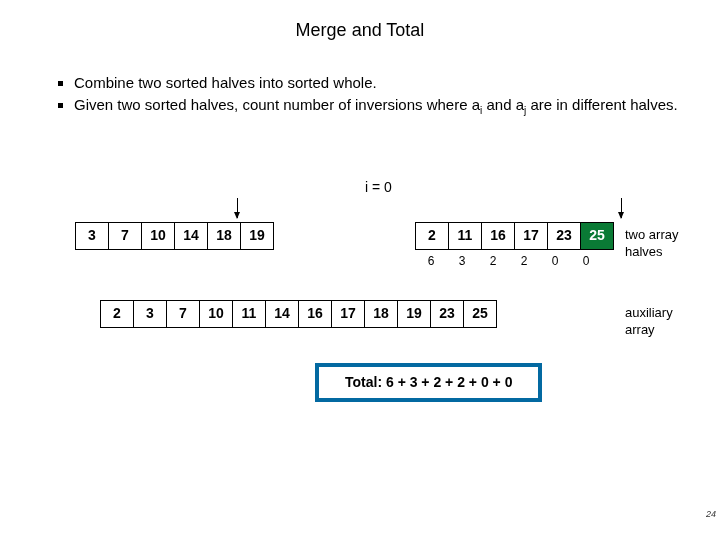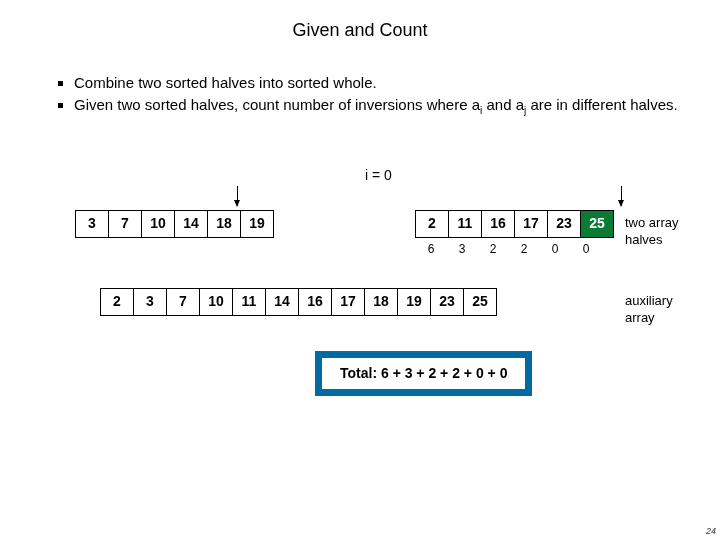--- a/index.html
+++ b/index.html
@@ -40,21 +40,21 @@
     left: 0;
     top: 8px;
     width: 5px;
     height: 5px;
     background: #000;
   }
   .sub { font-size: 10px; vertical-align: sub; }
   
   .stage {
     position: relative;
-    margin-top: 48px;
+    margin-top: 60px;
     height: 260px;
   }
   .i-label {
     position: absolute;
     left: 325px;
     top: 0;
     font-size: 14px;
   }
   .arrow {
     position: absolute;
@@ -112,41 +112,41 @@
   .side-label {
     position: absolute;
     font-size: 13px;
   }
   .side-label.halves { left: 585px; top: 48px; }
   .side-label.aux    { left: 585px; top: 126px; }
   .total-box {
     position: absolute;
     left: 275px;
     top: 185px;
-    border: 7px solid #0369a1;
-    padding: 6px 18px;
+    border: 4px solid #0369a1;
+    padding: 6px 26px;
     font-family: Arial, Helvetica, sans-serif;
     font-size: 14px;
     font-weight: bold;
     background: #fff;
   }
   .page-num {
     position: absolute;
     right: 4px;
-    bottom: 4px;
+    bottom: 21px;
     font-family: Arial, Helvetica, sans-serif;
     font-size: 9px;
     color: #333;
     font-style: italic;
   }
 </style>
 </head>
 <body>
 
-<div class="title">Given and Count</div>
+<div class="title">Merge and Total</div>
 
 <div class="body">
   <ul class="bullets">
     <li>Combine two sorted halves into sorted whole.</li>
     <li>
       <span>Given two sorted halves, count number of inversions where a</span><span class="sub">i</span><span> and a</span><span class="sub">j</span><span> are in different halves.</span>
     </li>
   </ul>
 
   <div class="stage">

